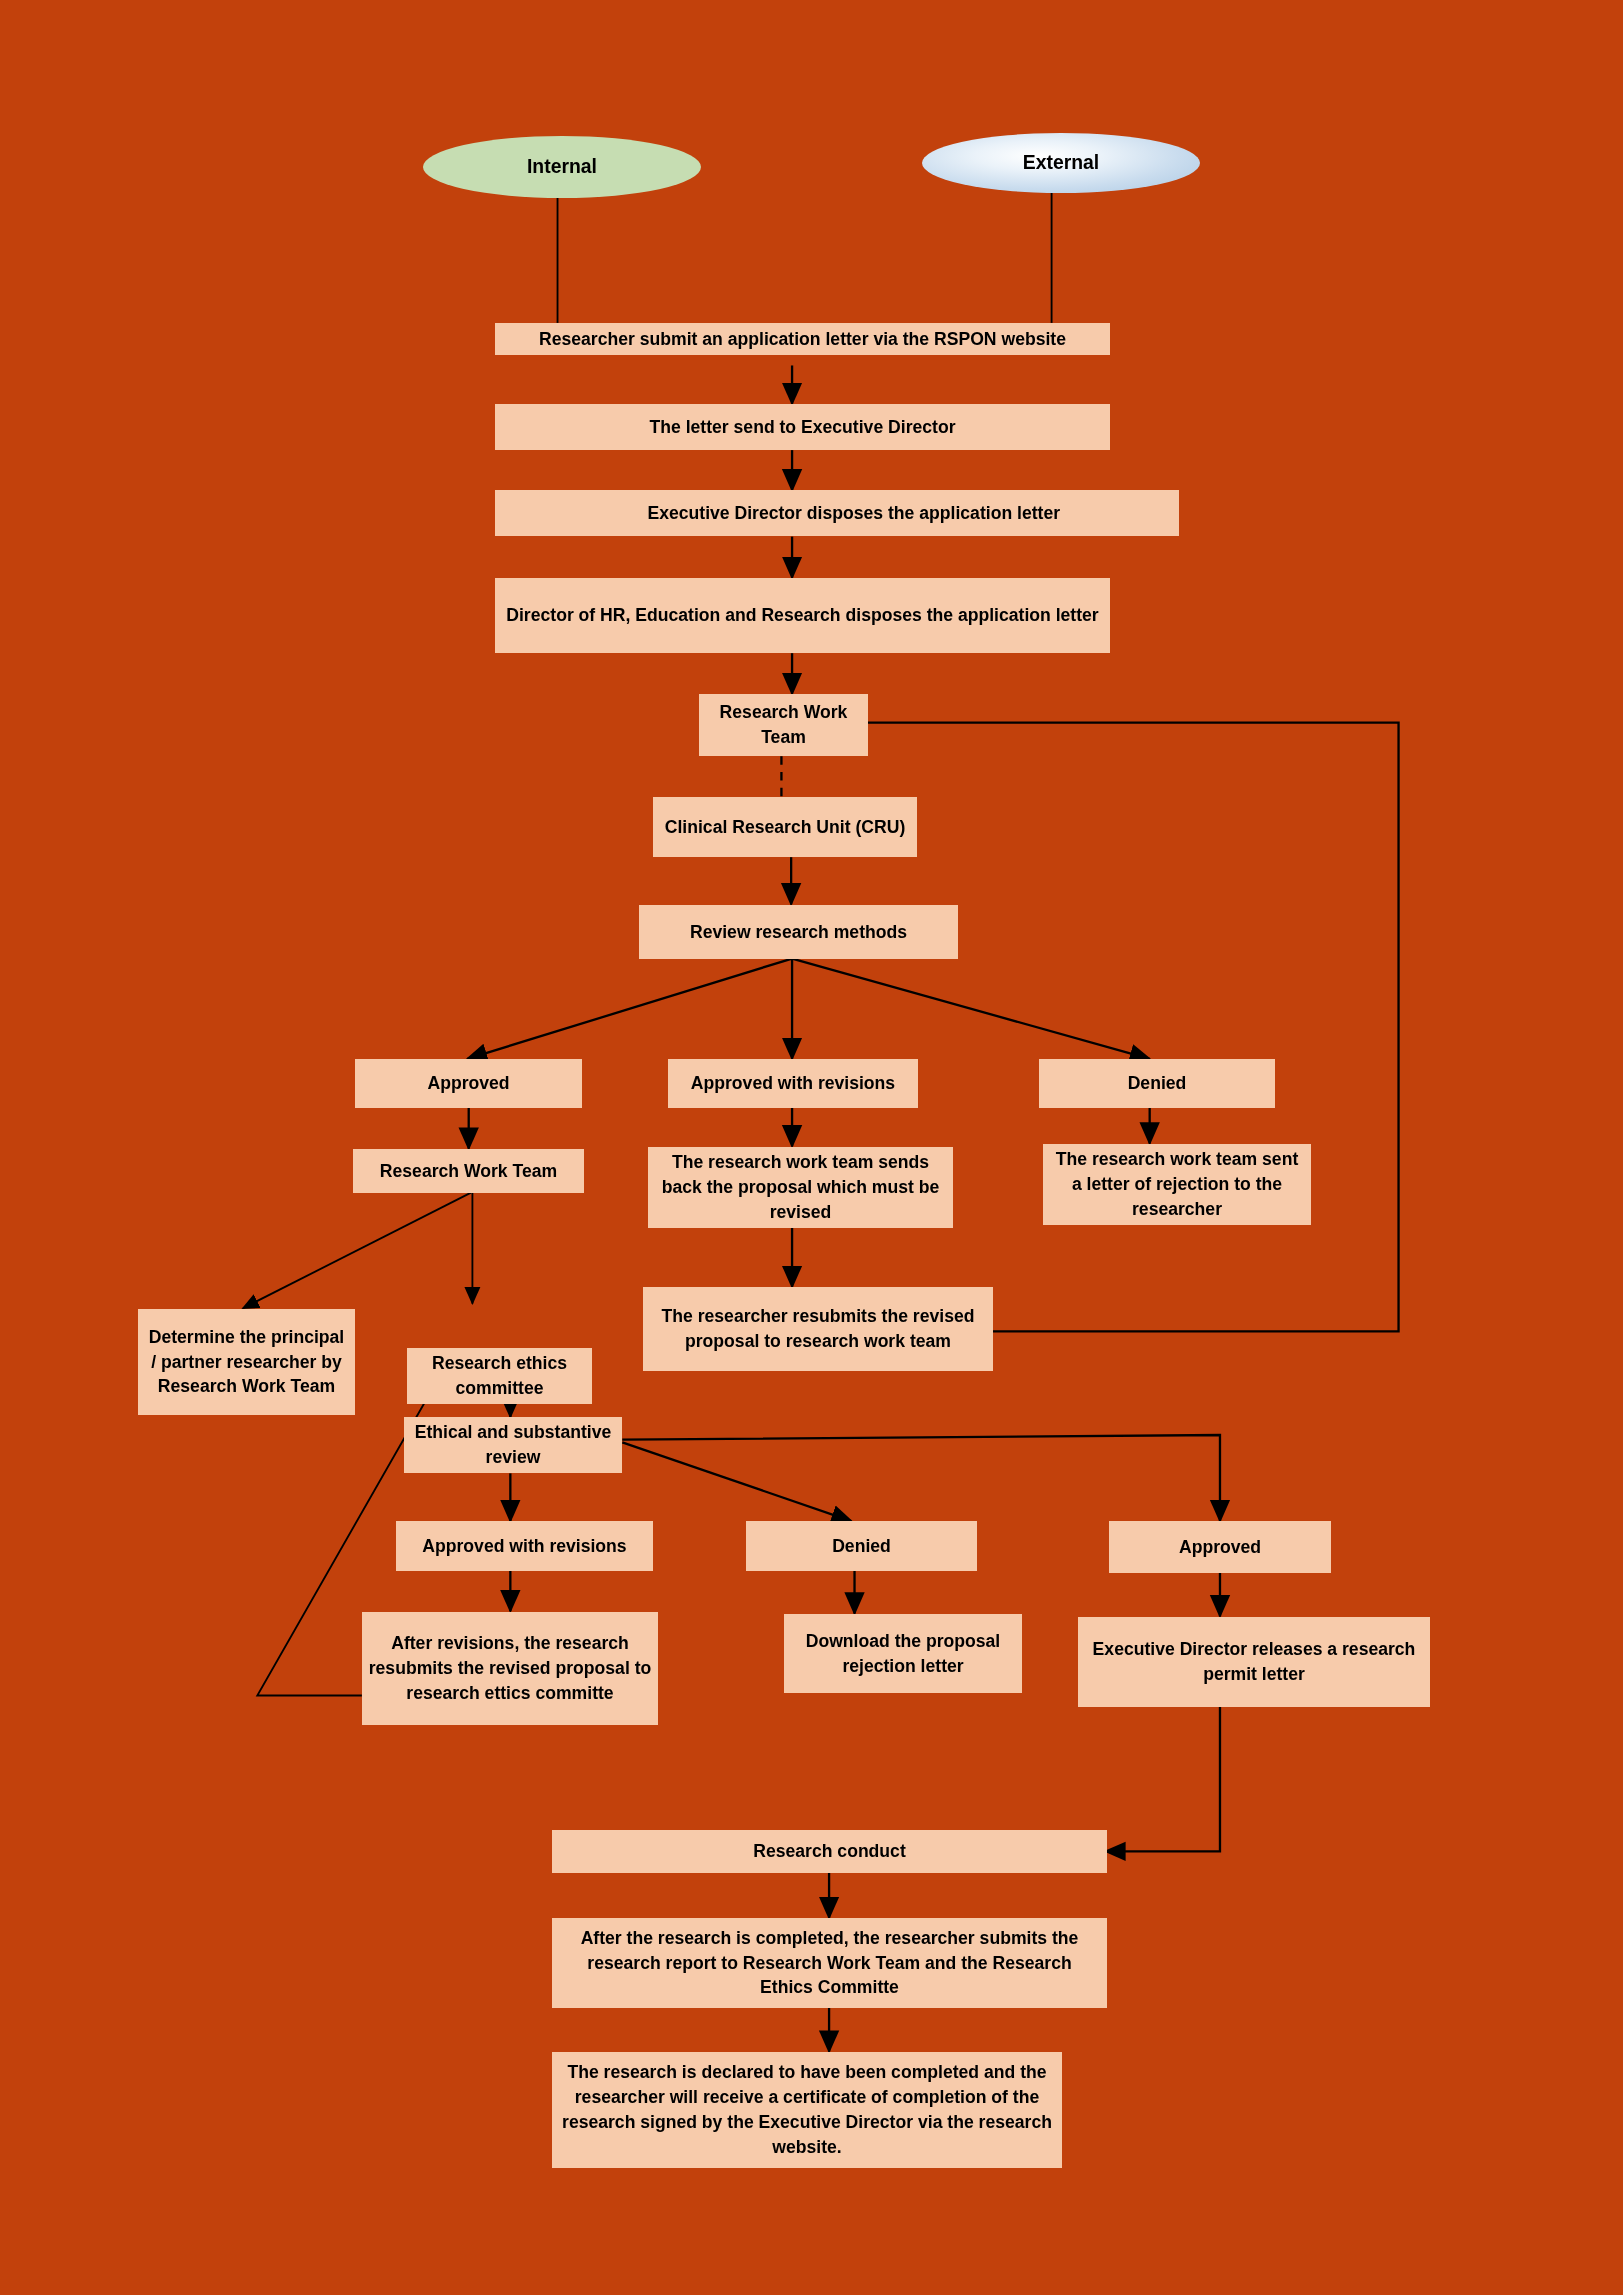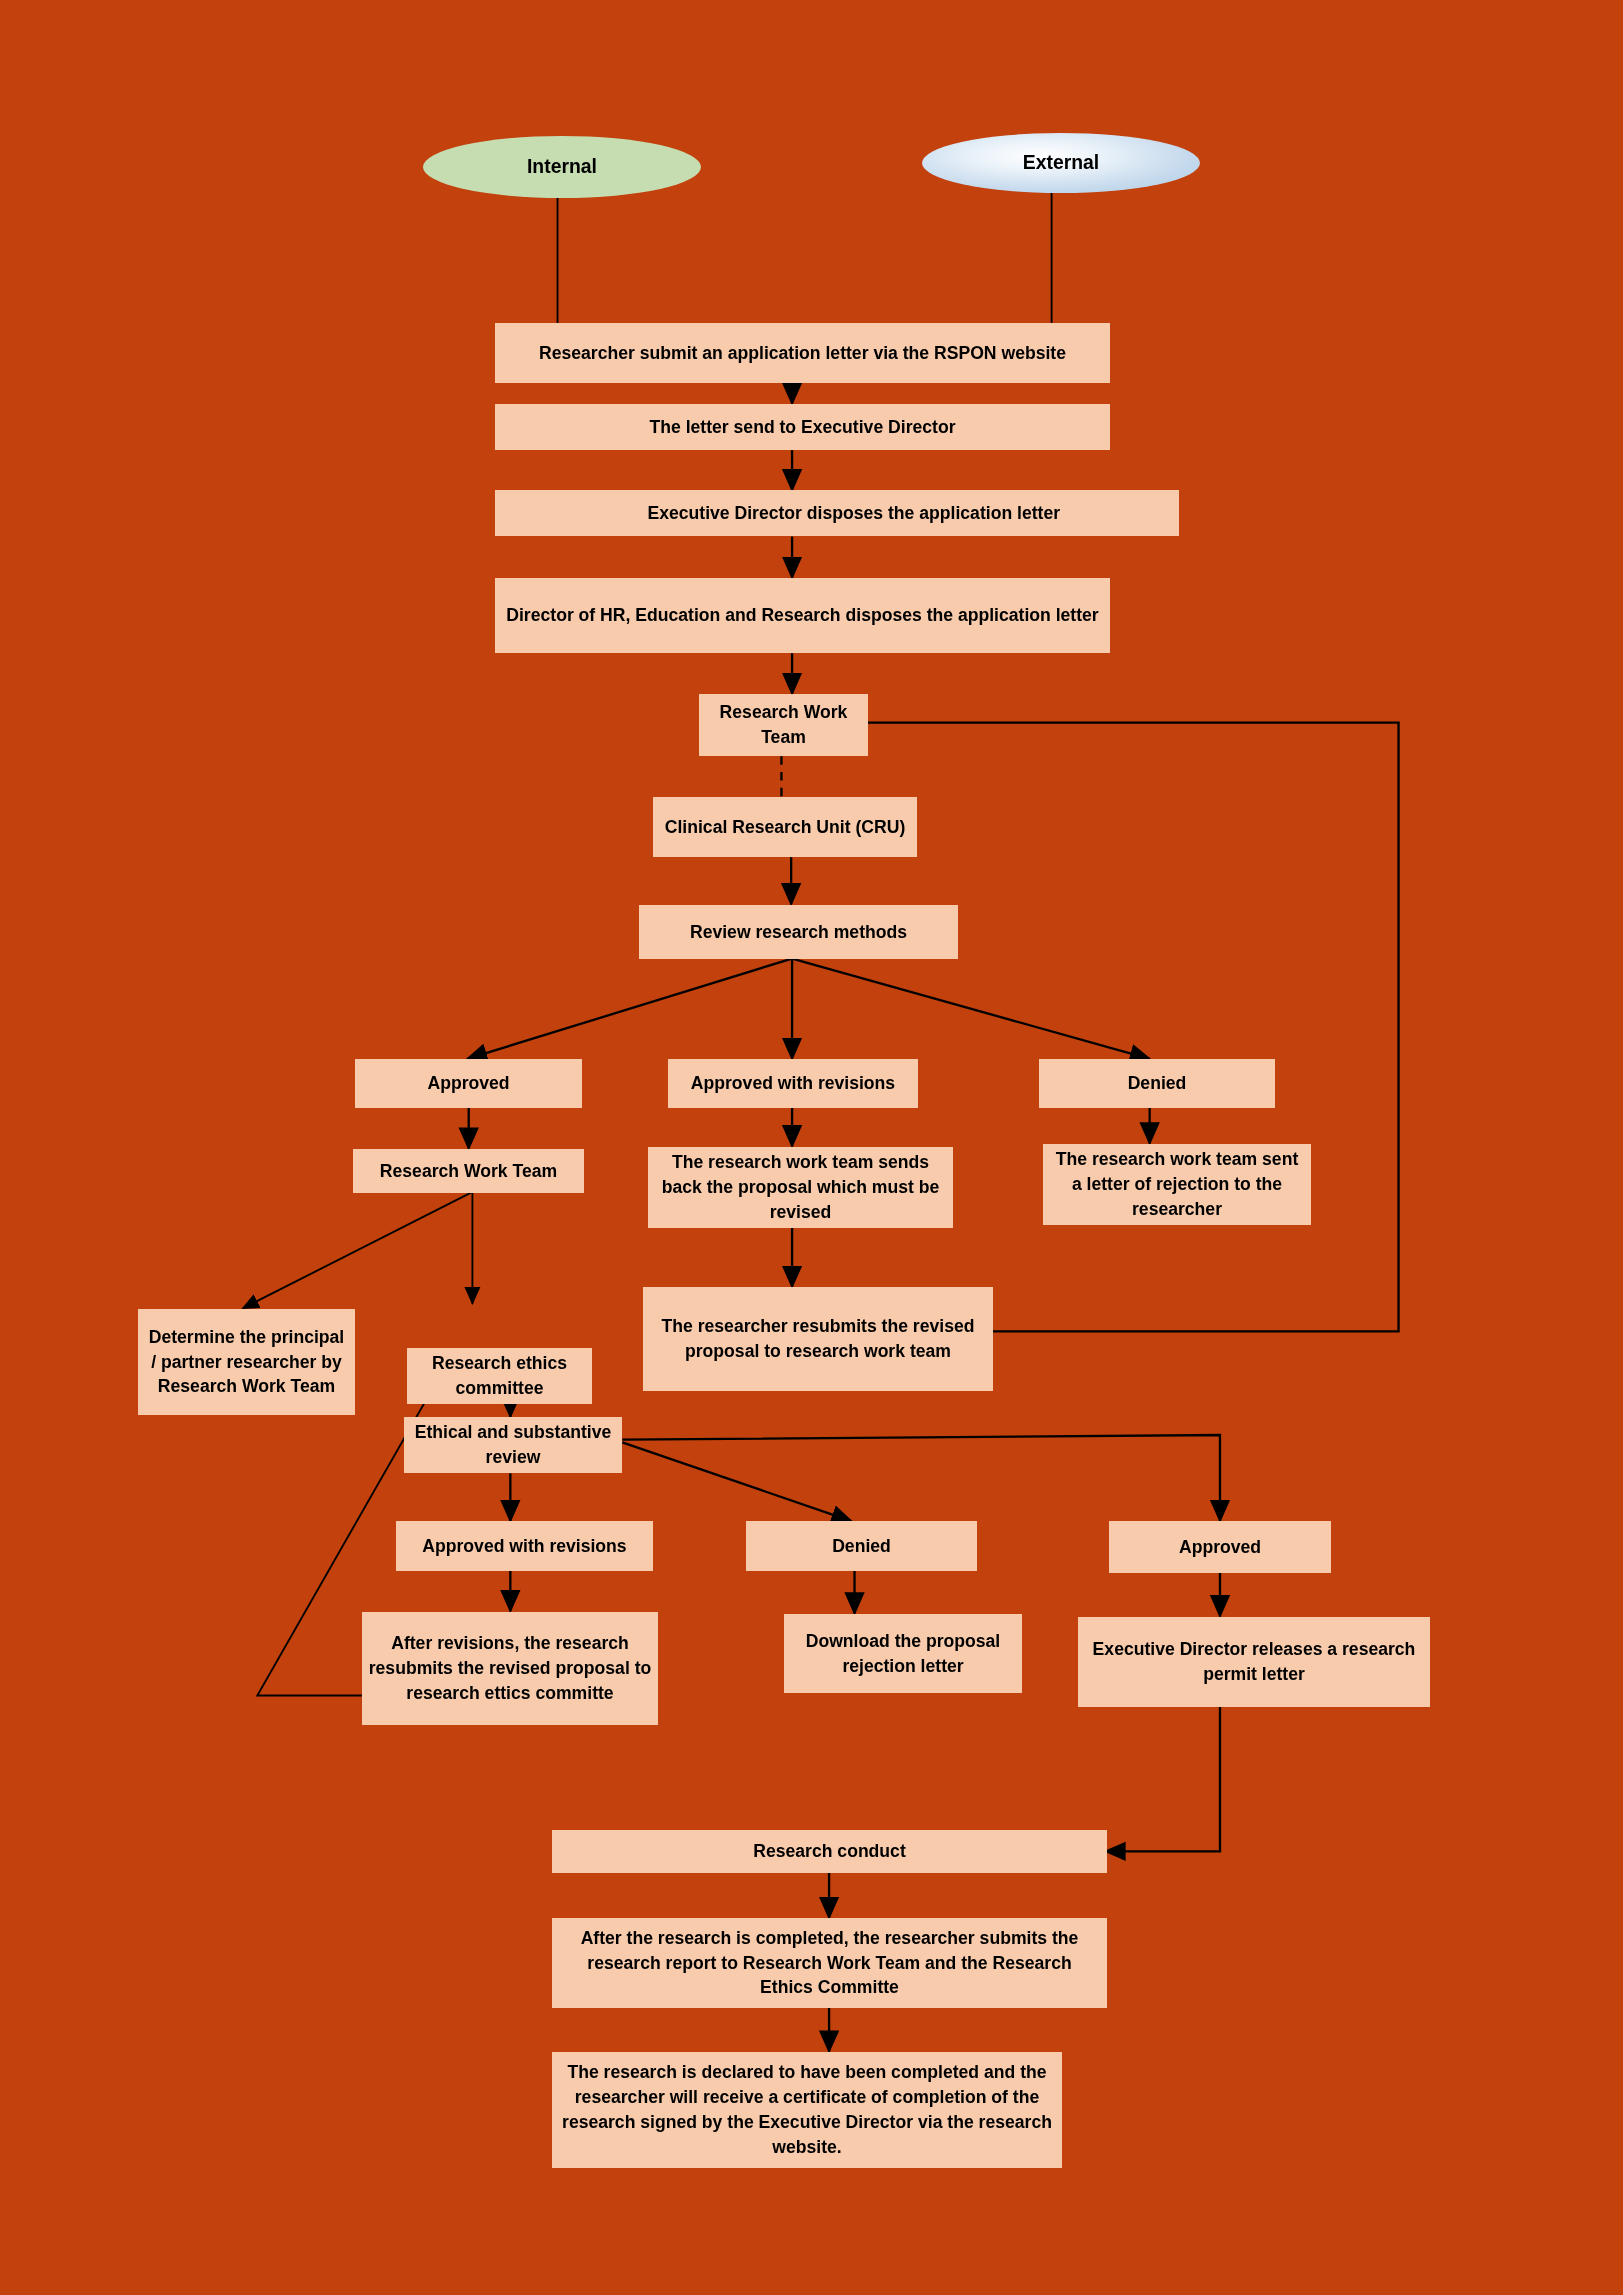--- a/index.html
+++ b/index.html
@@ -117,21 +117,21 @@
   </svg>
 
   <div class="node ellipse ell-internal t42" style="left:423px;top:136px;width:278px;height:62px;">
     <span>Internal</span>
   </div>
 
   <div class="node ellipse ell-external t42" style="left:922px;top:133px;width:278px;height:60px;">
     <span>External</span>
   </div>
 
-  <div class="node box t38" style="left:495px;top:323px;width:615px;height:60px;">
+  <div class="node box t38" style="left:495px;top:323px;width:615px;height:32px;">
     <span>Researcher submit an application letter via the RSPON website</span>
   </div>
 
   <div class="node box t38" style="left:495px;top:404px;width:615px;height:46px;">
     <span>The letter send to Executive Director</span>
   </div>
 
   <div class="node box t38" style="left:495px;top:490px;width:684px;height:46px;padding-left:40px;">
     <span>Executive Director disposes the application letter</span>
   </div>
@@ -177,21 +177,21 @@
   </div>
 
   <div class="node box t38" style="left:1043px;top:1144px;width:268px;height:81px;">
     <span>The research work team sent a letter of rejection to the researcher</span>
   </div>
 
   <div class="node box t38" style="left:407px;top:1304px;width:185px;height:56px;margin-top:44px;">
     <span>Research ethics committee</span>
   </div>
 
-  <div class="node box t38" style="left:643px;top:1287px;width:350px;height:104px;">
+  <div class="node box t38" style="left:643px;top:1287px;width:350px;height:84px;">
     <span>The researcher resubmits the revised proposal to research work team</span>
   </div>
 
   <div class="node box t38" style="left:404px;top:1417px;width:218px;height:56px;">
     <span>Ethical and substantive review</span>
   </div>
 
   <div class="node box t38" style="left:396px;top:1521px;width:257px;height:50px;">
     <span>Approved with revisions</span>
   </div>

